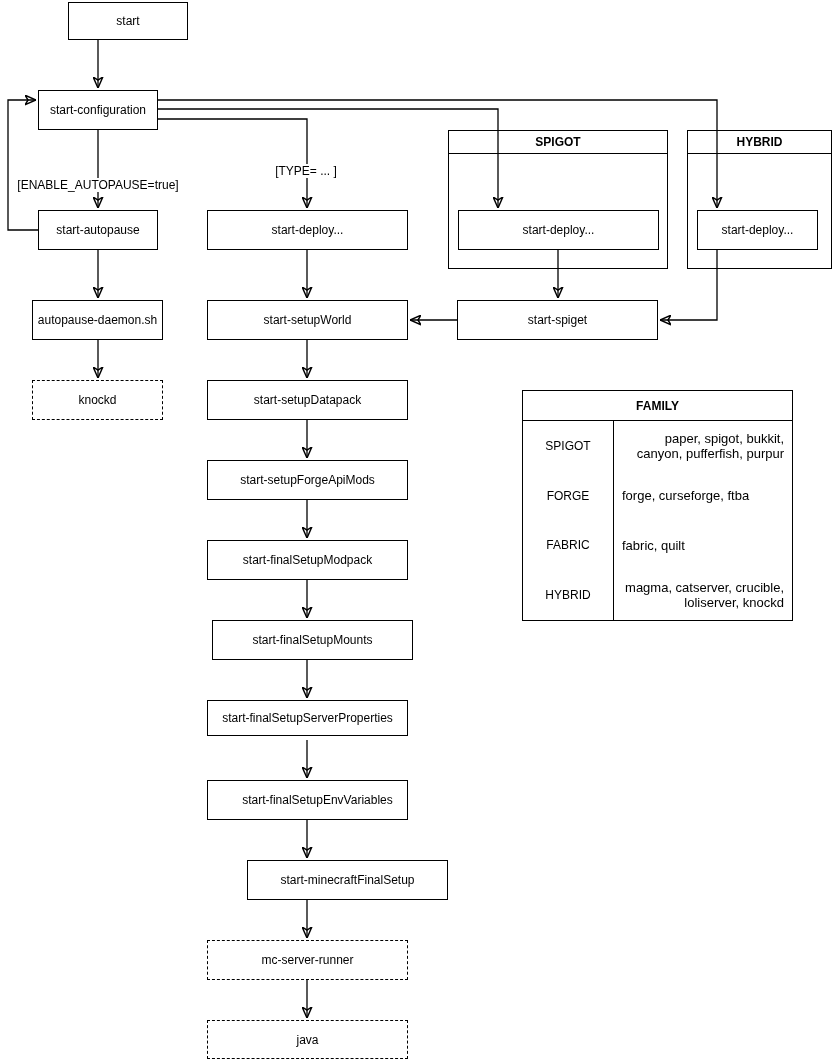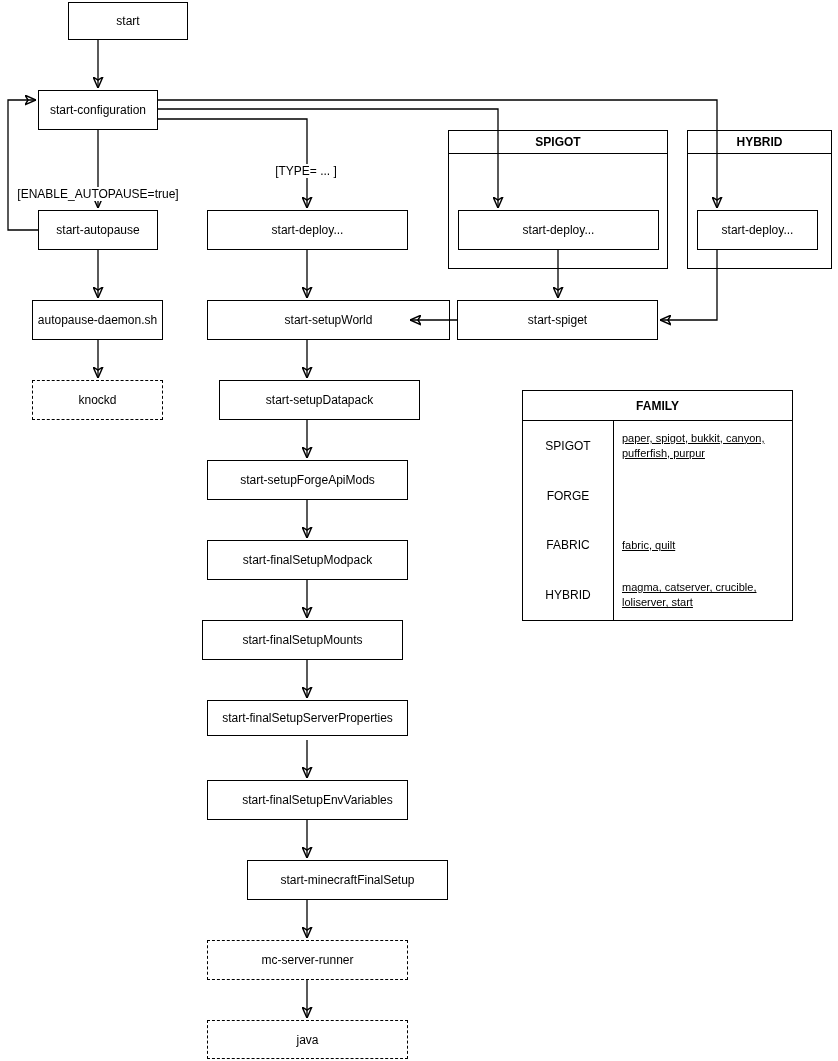--- a/index.html
+++ b/index.html
@@ -96,23 +96,22 @@
     display: flex;
     align-items: center;
     justify-content: center;
     font-size: 12px;
   }
   .family-cell-servers {
     flex: 1;
     display: flex;
     align-items: center;
     padding: 0 8px;
-    font-size: 11px;
+    font-size: 13px;
     line-height: 15px;
-    text-decoration: underline;
   }
 </style>
 </head>
 <body>
 
 <div class="canvas">
 
   <div class="container-box" style="left:448px; top:130px; width:220px; height:139px;">
     <div class="container-header">SPIGOT</div>
   </div>
@@ -123,27 +122,27 @@
   <div class="node" style="left:38px; top:2px; width:120px; height:38px;margin-left:30px;">start</div>
   <div class="node" style="left:38px; top:90px; width:120px; height:40px;">start-configuration</div>
   <div class="node" style="left:38px; top:210px; width:120px; height:40px;">start-autopause</div>
   <div class="node" style="left:32px; top:300px; width:131px; height:40px;">autopause-daemon.sh</div>
   <div class="node dashed" style="left:32px; top:380px; width:131px; height:40px;">knockd</div>
 
   <div class="node" style="left:207px; top:210px; width:201px; height:40px;">start-deploy...</div>
   <div class="node" style="left:458px; top:210px; width:201px; height:40px;">start-deploy...</div>
   <div class="node" style="left:697px; top:210px; width:121px; height:40px;">start-deploy...</div>
 
-  <div class="node" style="left:207px; top:300px; width:243px; height:40px;">start-setupWorld</div>
+  <div class="node" style="left:207px; top:300px; width:201px; height:40px;">start-setupWorld</div>
   <div class="node" style="left:457px; top:300px; width:201px; height:40px;">start-spiget</div>
 
-  <div class="node" style="left:207px; top:380px; width:201px; height:40px;margin-left:12px;">start-setupDatapack</div>
+  <div class="node" style="left:207px; top:380px; width:201px; height:40px;">start-setupDatapack</div>
   <div class="node" style="left:207px; top:460px; width:201px; height:40px;">start-setupForgeApiMods</div>
   <div class="node" style="left:207px; top:540px; width:201px; height:40px;">start-finalSetupModpack</div>
-  <div class="node" style="left:202px; top:620px; width:201px; height:40px;">start-finalSetupMounts</div>
+  <div class="node" style="left:212px; top:620px; width:201px; height:40px;">start-finalSetupMounts</div>
   <div class="node" style="left:207px; top:700px; width:201px; height:36px;">start-finalSetupServerProperties</div>
   <div class="node" style="left:207px; top:780px; width:201px; height:40px;padding-left:24px;">start-finalSetupEnvVariables</div>
   <div class="node" style="left:207px; top:860px; width:201px; height:40px;margin-left:40px;">start-minecraftFinalSetup</div>
   <div class="node dashed" style="left:207px; top:940px; width:201px; height:40px;">mc-server-runner</div>
   <div class="node dashed" style="left:207px; top:1020px; width:201px; height:39px;">java</div>
 
   <svg class="edge-layer" xmlns="http://www.w3.org/2000/svg">
     <defs>
       <marker id="arrow" viewBox="0 0 10 10" refX="10" refY="5" markerWidth="11" markerHeight="11" markerUnits="userSpaceOnUse" orient="auto">
         <path d="M0,0.6 L10,5 L0,9.4 L2.8,5 Z" fill="#000000" stroke="none"></path>
@@ -165,37 +164,38 @@
     <polyline points="307,420 307,458" marker-end="url(#arrow)"></polyline>
     <polyline points="307,500 307,538" marker-end="url(#arrow)"></polyline>
     <polyline points="307,580 307,618" marker-end="url(#arrow)"></polyline>
     <polyline points="307,660 307,698" marker-end="url(#arrow)"></polyline>
     <polyline points="307,740 307,778" marker-end="url(#arrow)"></polyline>
     <polyline points="307,820 307,858" marker-end="url(#arrow)"></polyline>
     <polyline points="307,900 307,938" marker-end="url(#arrow)"></polyline>
     <polyline points="307,980 307,1018" marker-end="url(#arrow)"></polyline>
   </svg>
 
-  <div class="edge-label" style="left:98px; top:178px;">[ENABLE_AUTOPAUSE=true]</div>
+  <div class="edge-label" style="left:98px; top:169px;">[ENABLE_AUTOPAUSE=true]</div>
   <div class="edge-label" style="left:306px; top:155px;">[TYPE= ... ]</div>
 
-  <div class="family-table" style="left:522px; top:390px; width:271px; height:231px;">
+  <div class="family-table" style="left:522px; top:390px; width:271px; height:231px;text-align:right;">
     <div class="family-header">FAMILY</div>
     <div class="family-body">
       <div class="family-row">
         <div class="family-cell-label">SPIGOT</div>
         <div class="family-cell-servers">paper, spigot, bukkit, canyon, pufferfish, purpur</div>
       </div>
       <div class="family-row">
         <div class="family-cell-label">FORGE</div>
+        <div class="family-cell-servers">forge, curseforge, ftba</div>
       </div>
       <div class="family-row">
         <div class="family-cell-label">FABRIC</div>
         <div class="family-cell-servers">fabric, quilt</div>
       </div>
       <div class="family-row">
         <div class="family-cell-label">HYBRID</div>
-        <div class="family-cell-servers">magma, catserver, crucible, loliserver, start</div>
+        <div class="family-cell-servers">magma, catserver, crucible, loliserver, knockd</div>
       </div>
     </div>
   </div>
 
 </div>
 
 </body></html>

